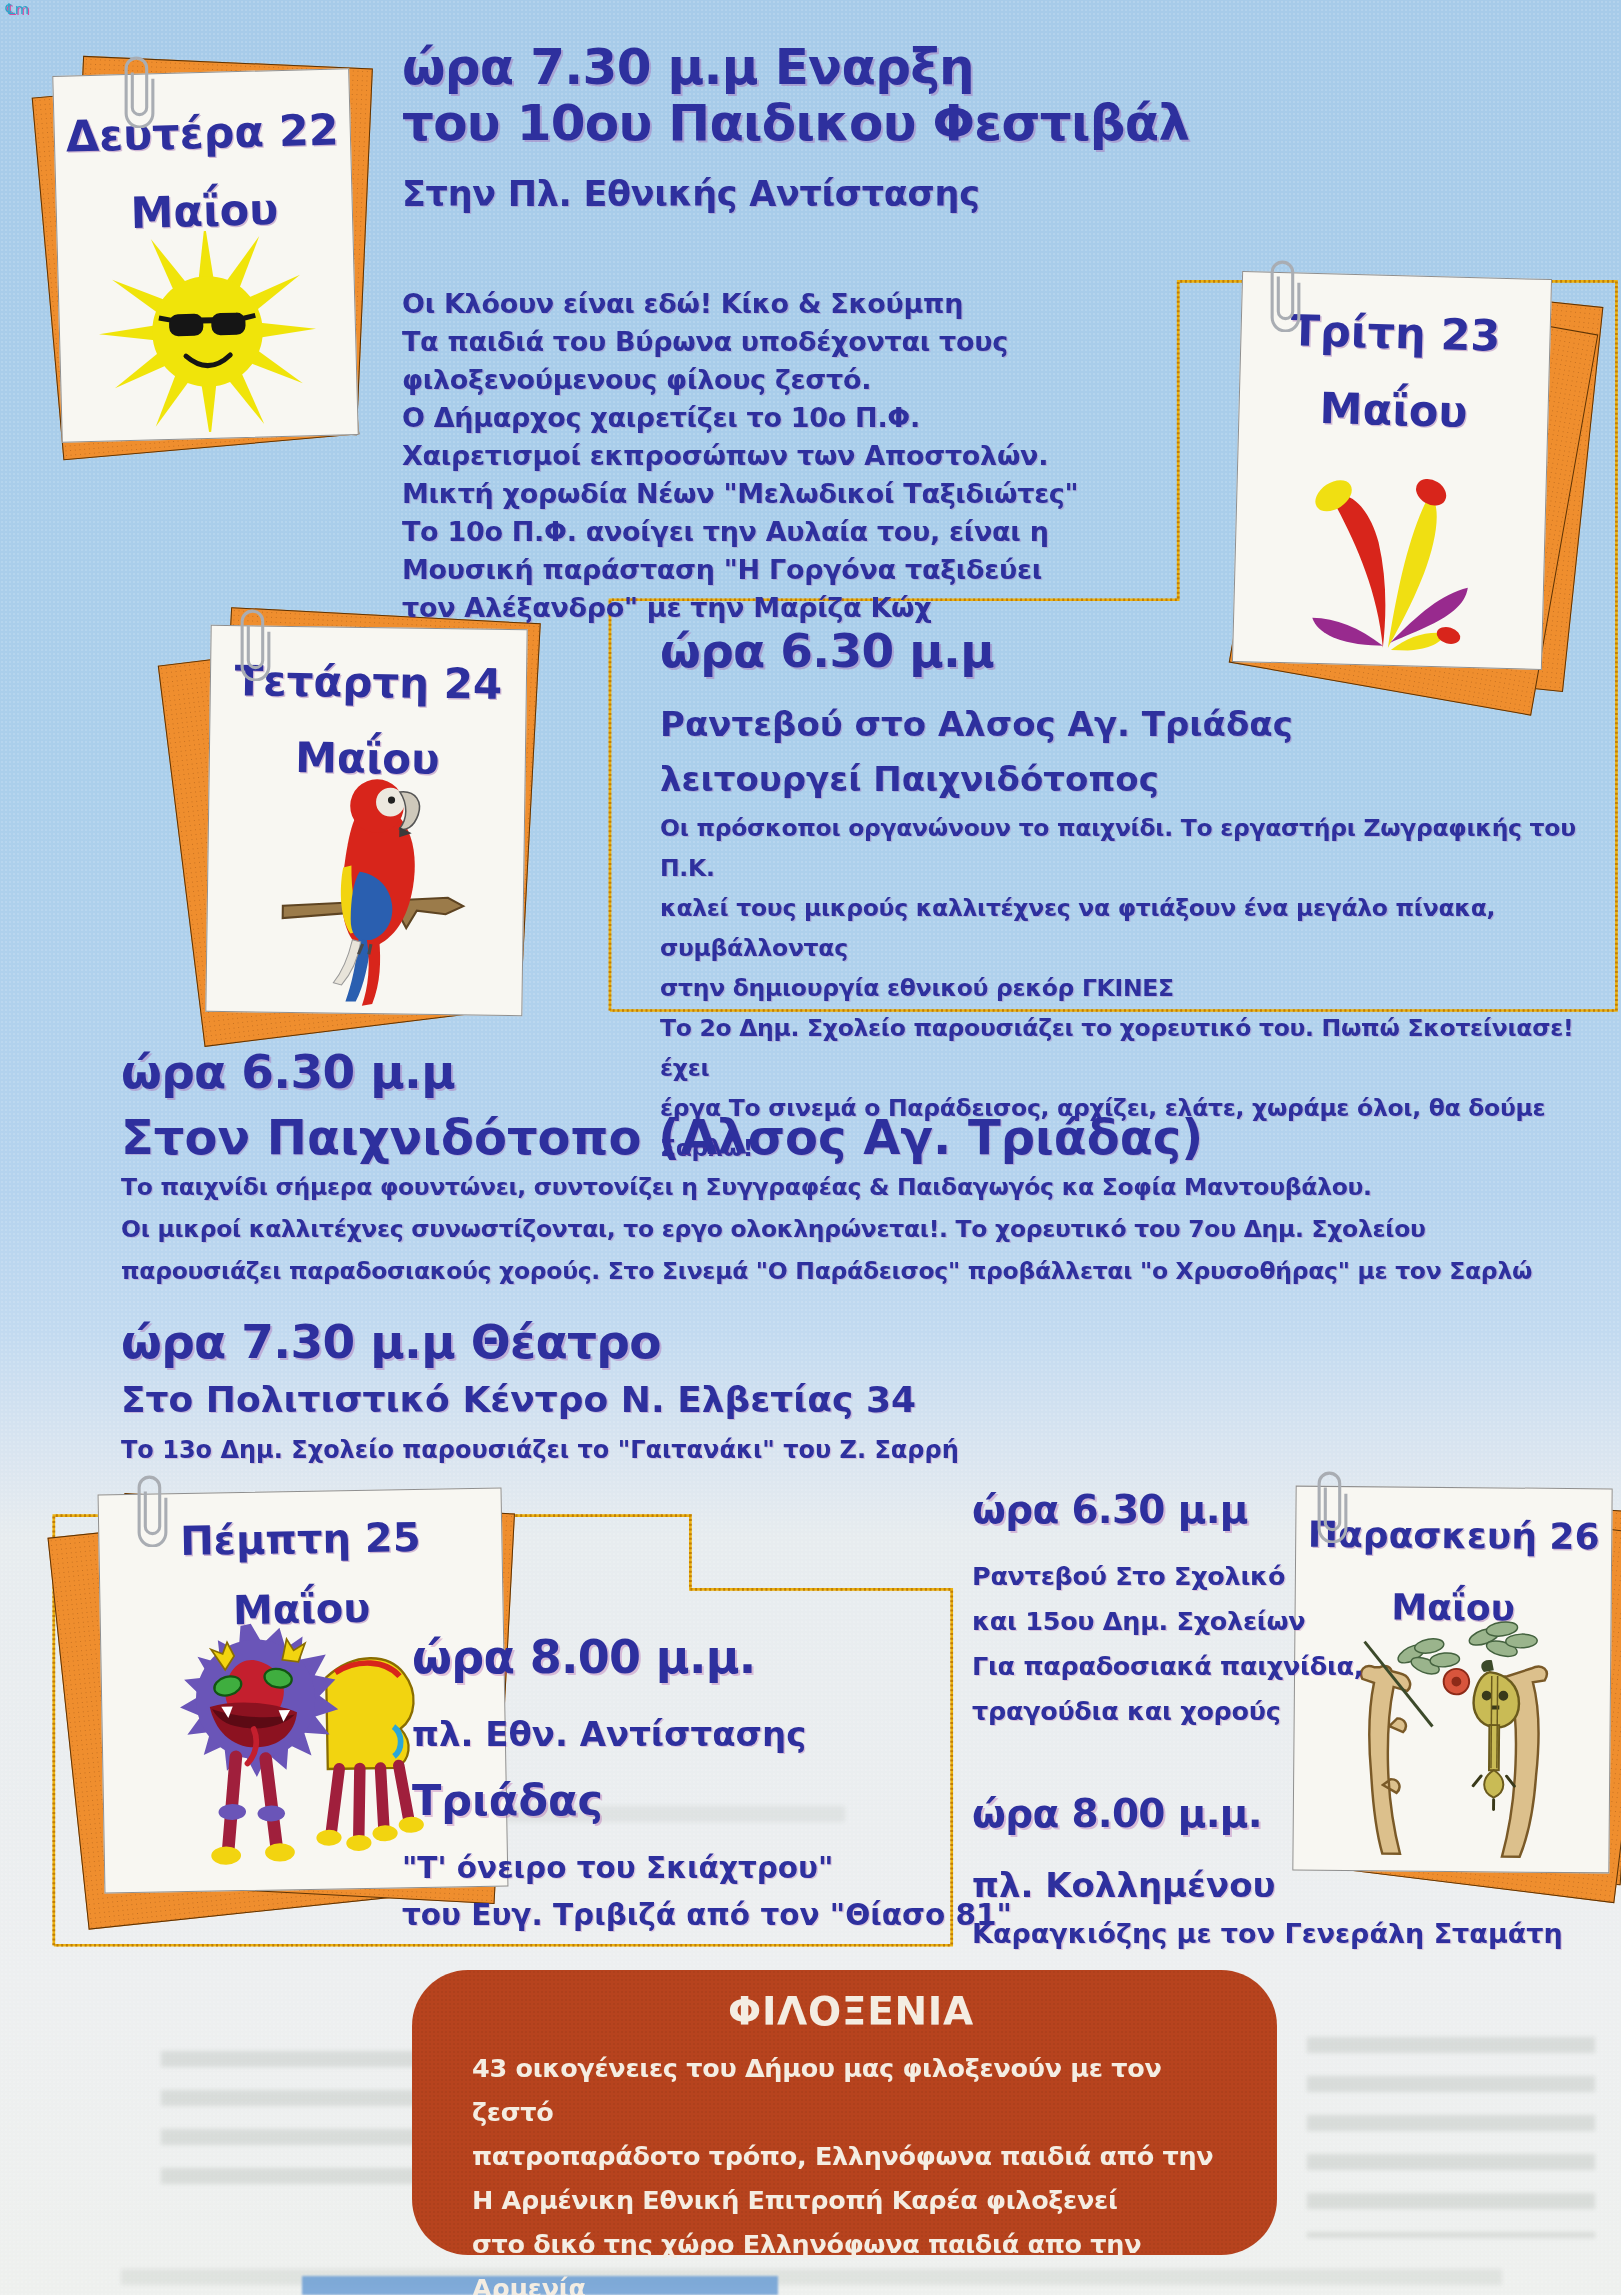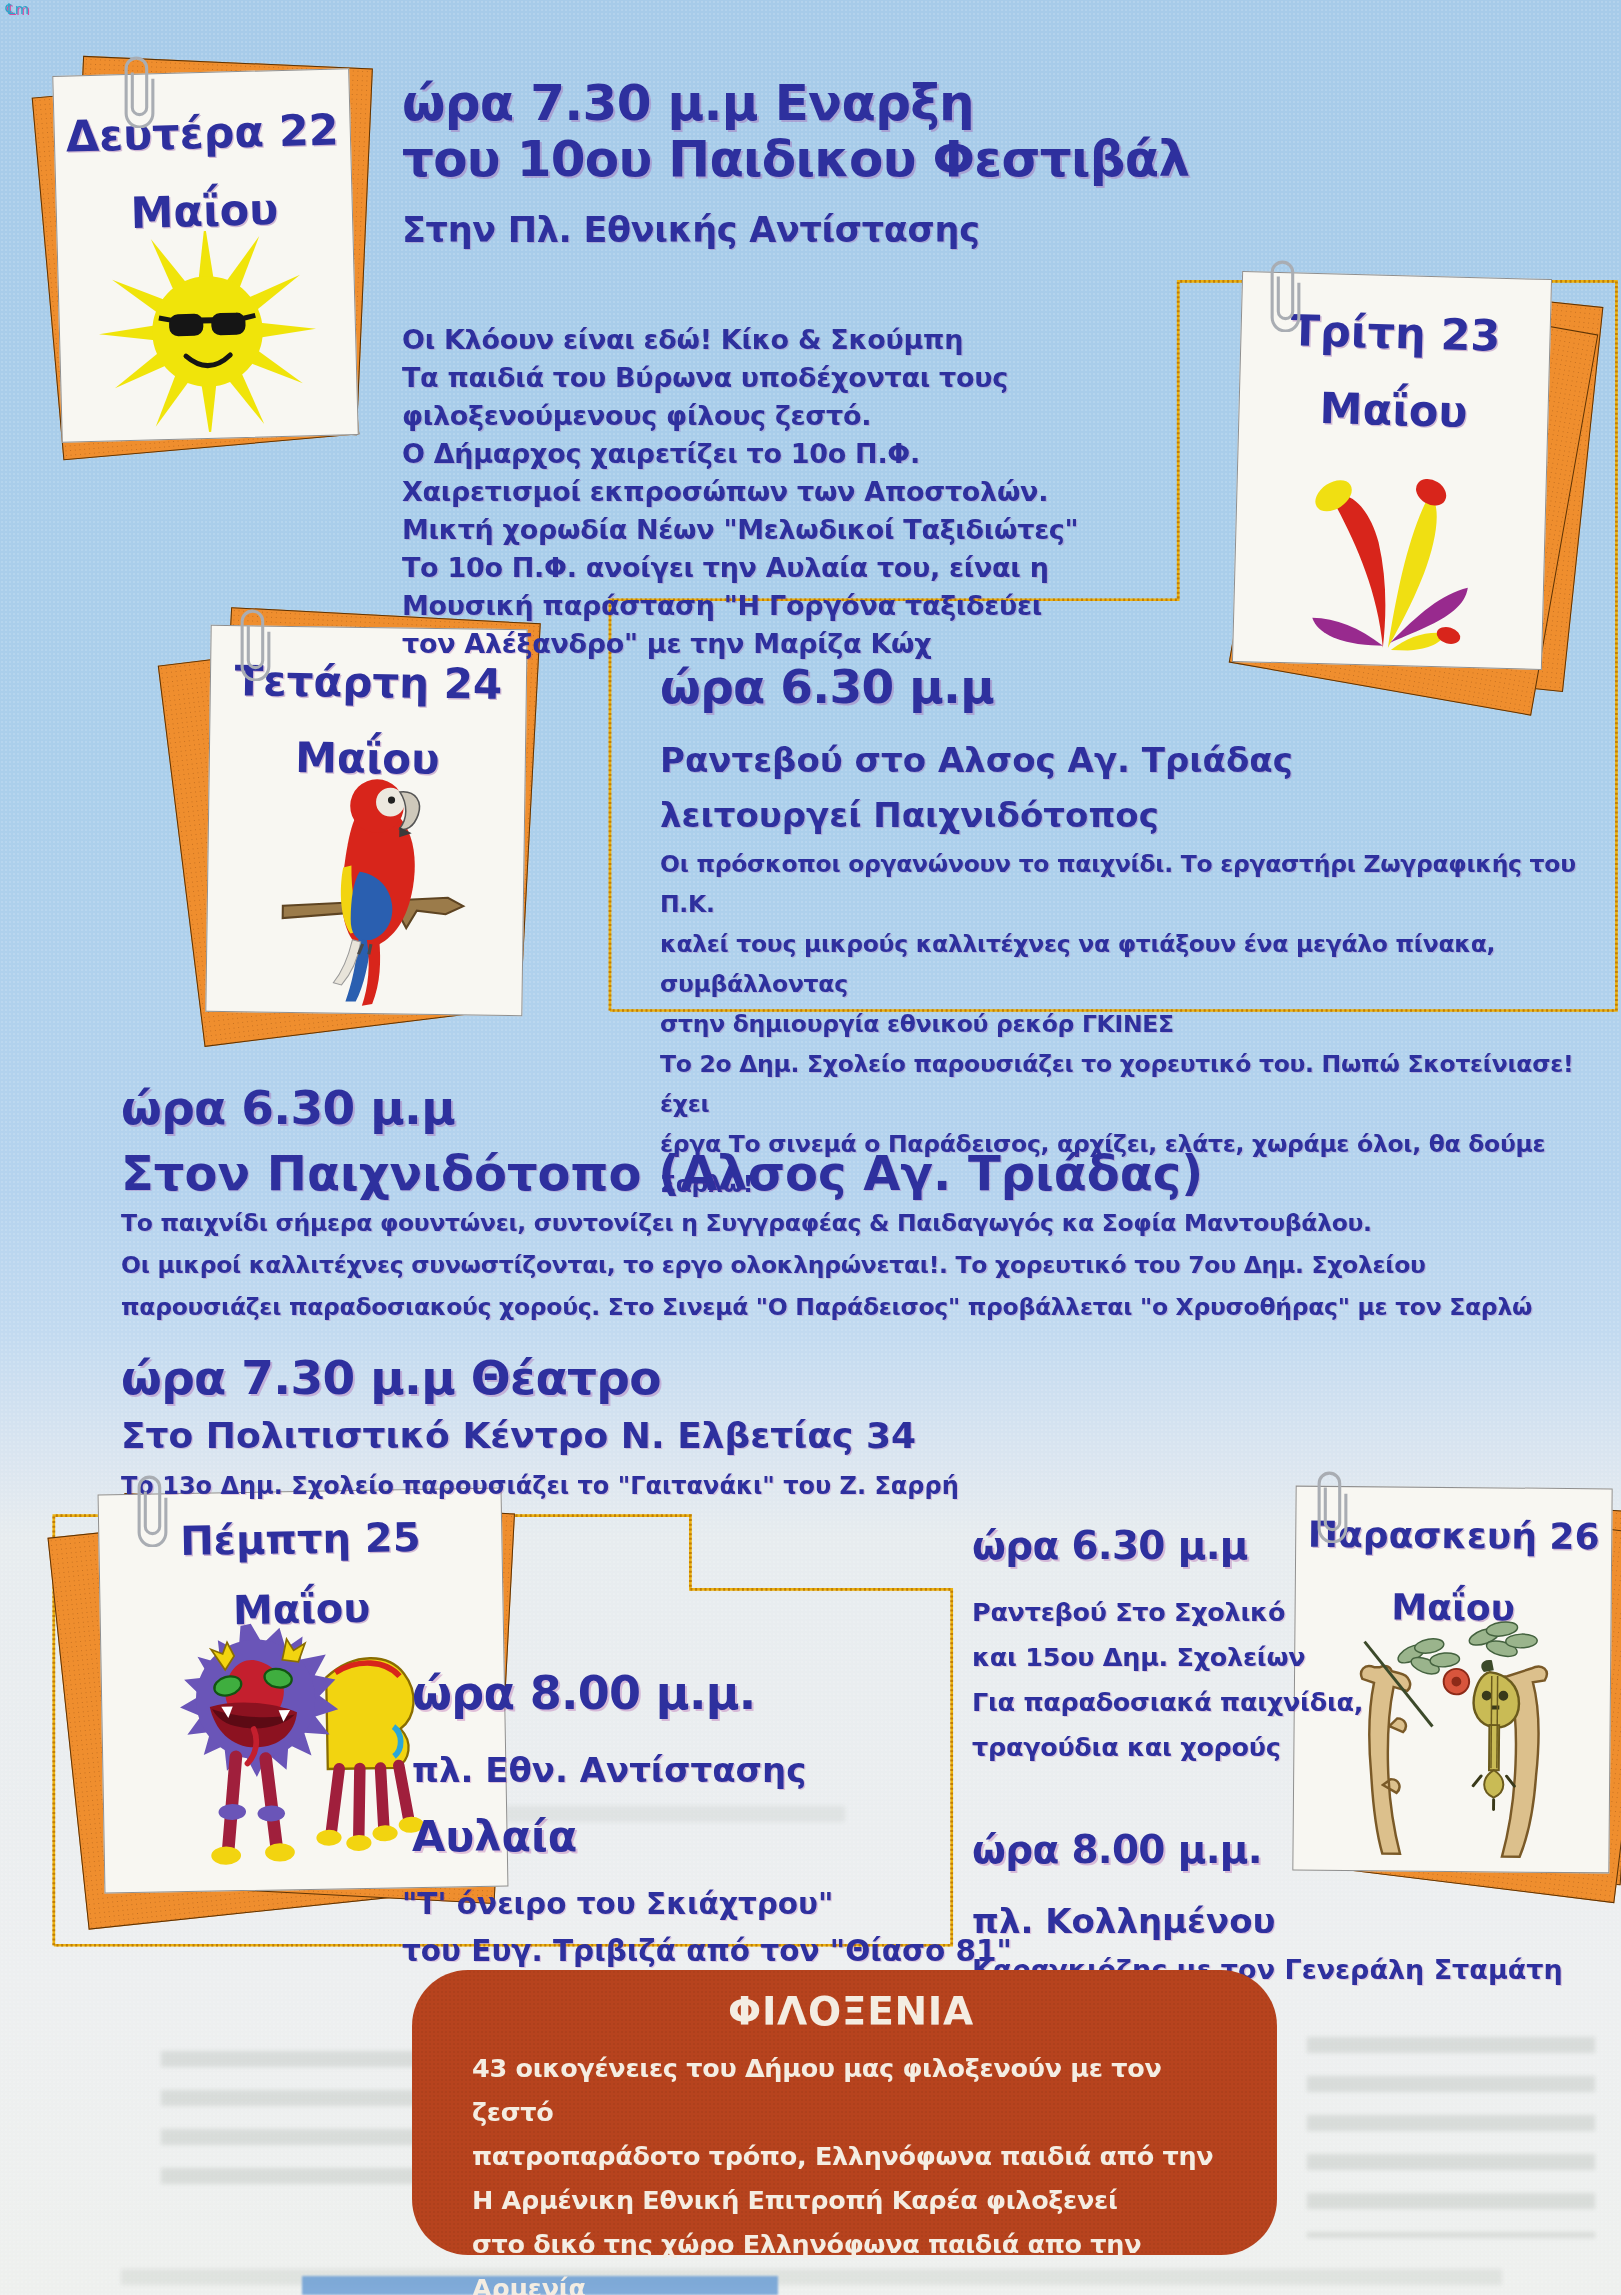--- a/index.html
+++ b/index.html
@@ -10,21 +10,21 @@
       #a7cbe9 0%, #abcfeb 34%, #b5d3ee 52%, #c2daf0 58%,
       #d8e4f0 63%, #e7ecef 67%, #edeff0 86%, #eef0ee 100%);
   }
   
   .page::before{
     content:"";position:absolute;inset:0;pointer-events:none;z-index:1;
     background-image:radial-gradient(rgba(255,255,255,.28) 0.7px, transparent 0.9px);
     background-size:4px 4px;opacity:.5;
   }
   .abs{position:absolute;}
-  .navy{color:#2e309e;margin-top:36px;}
+  .navy{color:#2e309e;}
   .h1{font-size:50px;font-weight:bold;letter-spacing:-0.7px;line-height:1.12;
       text-shadow:2px 2px 0 rgba(160,50,150,.28);}
   .h2{font-size:47px;font-weight:bold;letter-spacing:-0.7px;
       text-shadow:2px 2px 0 rgba(160,50,150,.28);}
   .h3{font-size:35px;font-weight:bold;letter-spacing:-0.3px;
       text-shadow:1.3px 1.3px 0 rgba(160,50,150,.25);}
   .body40{font-size:27px;font-weight:bold;line-height:38px;letter-spacing:-0.3px;
       text-shadow:1.3px 1.3px 0 rgba(160,50,150,.22);}
   .body36{font-size:23.5px;font-weight:bold;line-height:40px;letter-spacing:-0.3px;
       text-shadow:1.3px 1.3px 0 rgba(160,50,150,.22);}
@@ -240,21 +240,21 @@
       <ellipse cx="66" cy="176" rx="12" ry="7" fill="#6a55b8"></ellipse>
       <ellipse cx="100" cy="178" rx="12" ry="7" fill="#6a55b8"></ellipse>
     </svg>
   </div>
   <svg class="clip" style="left:137px;top:1473px;width:31px;height:74px;" viewBox="0 0 30 72">
     <path d="M8,18 v34 a7,7 0 0 0 14,0 v-38 a10,10 0 0 0 -20,0 v44 a13,13 0 0 0 26,0 v-34" fill="none" stroke="#a9adb3" stroke-width="3"></path>
   </svg>
 
   <div class="abs navy" style="left:412px;top:1630px;z-index:4;font-size:46px;font-weight:bold;letter-spacing:-0.7px;text-shadow:2px 2px 0 rgba(160,50,150,.28);">ώρα 8.00 μ.μ.</div>
   <div class="abs navy" style="left:412px;top:1714px;z-index:4;font-size:34px;font-weight:bold;text-shadow:1.3px 1.3px 0 rgba(160,50,150,.25);">πλ. Εθν. Αντίστασης</div>
-  <div class="abs navy" style="left:412px;top:1775px;z-index:4;font-size:43px;font-weight:bold;text-shadow:2px 2px 0 rgba(160,50,150,.28);">Αυλαία</div>
+  <div class="abs navy" style="left:412px;top:1775px;z-index:4;font-size:43px;font-weight:bold;text-shadow:2px 2px 0 rgba(160,50,150,.28);">Τριάδας</div>
   <div class="abs navy" style="left:402px;top:1851px;z-index:4;font-size:29.5px;font-weight:bold;text-shadow:1.3px 1.3px 0 rgba(160,50,150,.22);">"Τ' όνειρο του Σκιάχτρου"</div>
   <div class="abs navy" style="left:402px;top:1898px;z-index:4;font-size:29.5px;font-weight:bold;text-shadow:1.3px 1.3px 0 rgba(160,50,150,.22);">του Ευγ. Τριβιζά από τον "Θίασο 81"</div>
 
   <div class="abs navy" style="left:972px;top:1487px;z-index:4;font-size:39px;font-weight:bold;letter-spacing:-0.7px;text-shadow:2px 2px 0 rgba(160,50,150,.28);">ώρα 6.30 μ.μ</div>
   <div class="abs navy body38" style="left:972px;top:1554px;z-index:4;">
     <div>Ραντεβού Στο Σχολικό</div>
     <div>και 15ου Δημ. Σχολείων</div>
     <div>Για παραδοσιακά παιχνίδια,</div>
     <div>τραγούδια και χορούς</div>
   </div>

